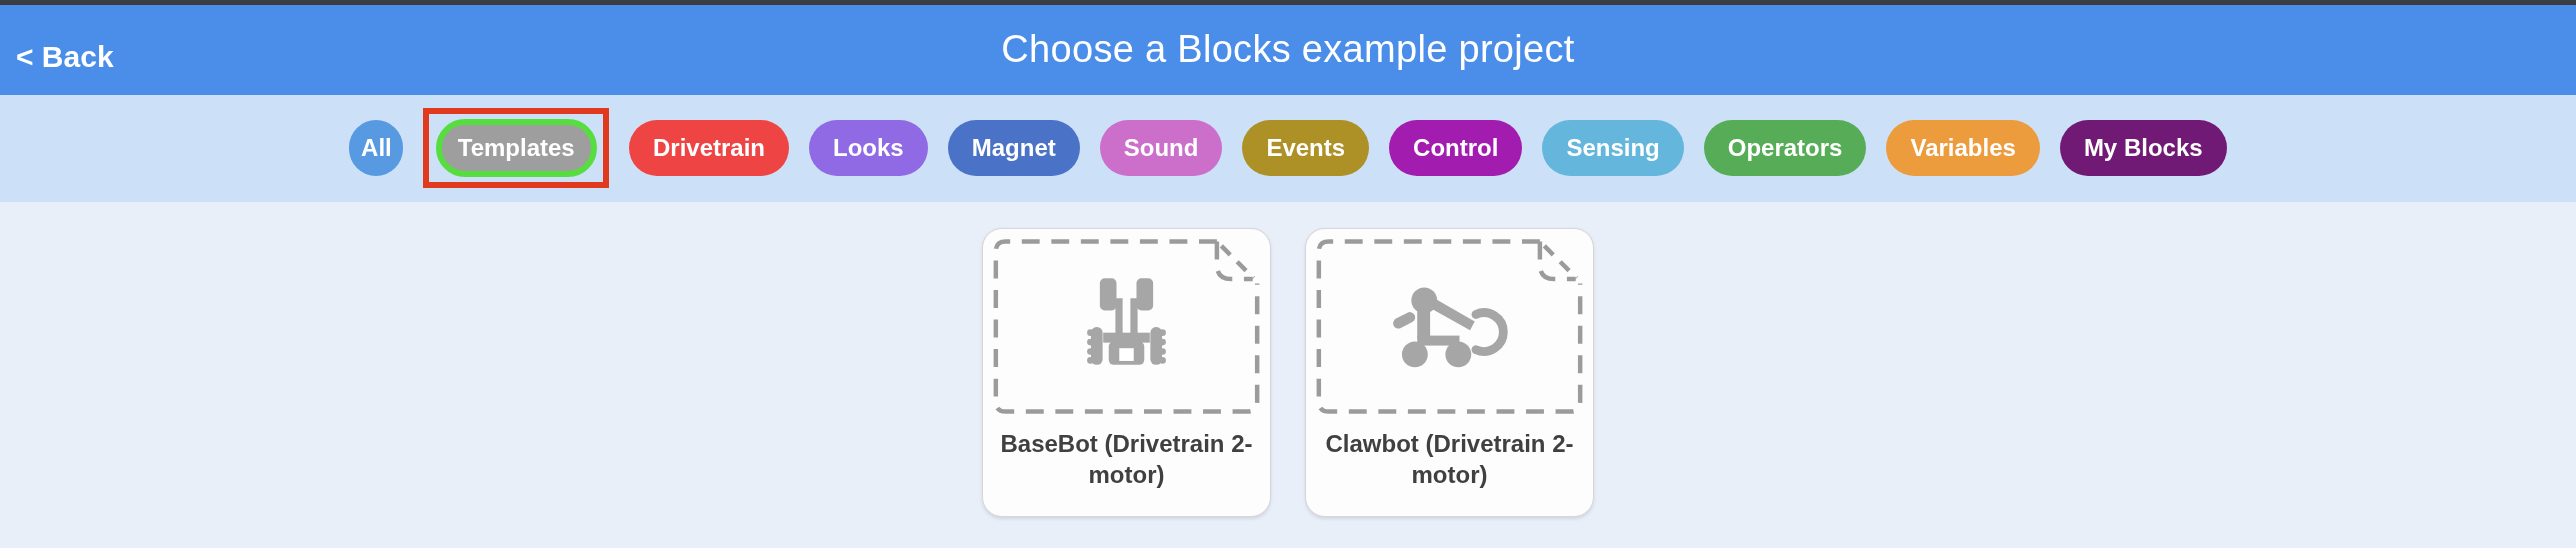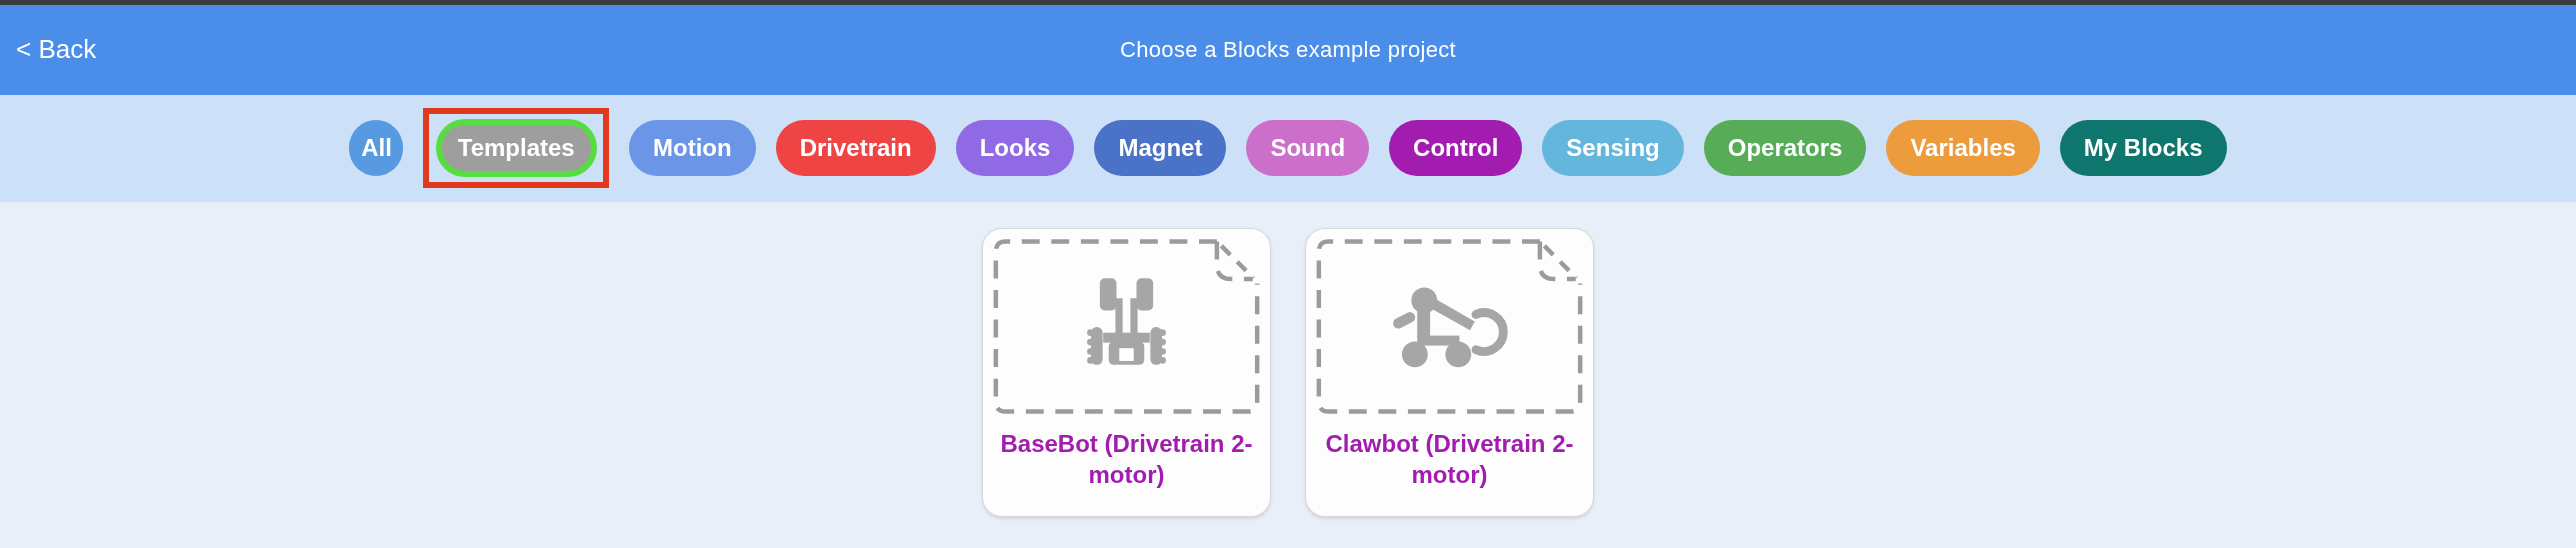--- a/index.html
+++ b/index.html
@@ -14,32 +14,33 @@
     background: #3a3e43;
   }
   .header {
     position: relative;
     width: 100%; height: 90px;
     background: #4a8ee9;
     display: flex; align-items: center;
   }
   .back-btn {
     position: absolute;
-    left: 16px; top: 0; height: 100%;
+    left: 16px; top: 7px; height: 100%;
     display: flex; align-items: center;
-    color: #ffffff; font-size: 26px;
+    color: #ffffff; font-size: 30px;
     cursor: pointer;
     background: none; border: none;
     font-family: "Liberation Sans", sans-serif;
+    font-weight: bold;
   }
   .header-title {
     width: 100%;
     text-align: center;
     color: #ffffff;
-    font-size: 22px;
+    font-size: 38px;
     font-weight: 400;
     letter-spacing: 0.3px;
   }
   .filter-bar {
     width: 100%; height: 107px;
     background: #cce1f7;
     display: flex;
     align-items: center;
     justify-content: center;
     gap: 20px;
@@ -104,50 +105,50 @@
     position: absolute; inset: 0;
     display: flex; align-items: center; justify-content: center;
   }
   .card-title {
     margin-top: 12.6px;
     width: 269px;
     text-align: center;
     font-size: 24px;
     font-weight: 700;
     line-height: 1.3;
-    color: #a21caf;
+    color: #404040;
   }
 </style>
 </head>
 <body>
 
 <div class="top-strip"></div>
 
 <div class="header">
   <button class="back-btn">&lt; Back</button>
   <div class="header-title">Choose a Blocks example project</div>
 </div>
 
 <div class="filter-bar">
   <button class="pill pill--all" style="background-color: rgb(87, 154, 226);">All</button>
 
   <span class="hl-box" style="border-color: rgb(224, 57, 29);">
     <button class="pill pill--selected" style="background-color: rgb(158, 158, 158); border-color: rgb(87, 221, 64);">Templates</button>
   </span>
 
-  <button class="pill" style="background-color: rgb(107, 149, 230);">Motion</button>
   <button class="pill" style="background-color: #ef4444;">Drivetrain</button>
   <button class="pill" style="background-color: rgb(143, 106, 228);">Looks</button>
   <button class="pill" style="background-color: rgb(74, 114, 198);">Magnet</button>
   <button class="pill" style="background-color: rgb(203, 111, 203);">Sound</button>
+  <button class="pill" style="background-color: rgb(173, 145, 38);">Events</button>
   <button class="pill" style="background-color: #a21caf;">Control</button>
   <button class="pill" style="background-color: rgb(100, 182, 220);">Sensing</button>
   <button class="pill" style="background-color: rgb(87, 173, 87);">Operators</button>
   <button class="pill" style="background-color: rgb(236, 156, 61); text-align: right;">Variables</button>
-  <button class="pill" style="background-color: #0f766e;">My Blocks</button>
+  <button class="pill" style="background-color: #701a75;">My Blocks</button>
 </div>
 
 <div class="main">
 
   <div class="card">
     <div class="frame">
       <svg class="frame-border" width="271" height="179" viewBox="0 0 302 200" fill="none">
         <path d="M 252 5 L 16 5 Q 5 5 5 16 L 5 184 Q 5 195 16 195 L 286 195 Q 297 195 297 184 L 297 52" stroke="#9b9b9b" stroke-width="5" stroke-dasharray="20 13" fill="none"></path>
         <path d="M 252 5 L 252 31 Q 252 47 268 47 L 292 47" stroke="#9b9b9b" stroke-width="5" stroke-dasharray="20 13" fill="none"></path>
         <path d="M 257 10 L 293 46" stroke="#9b9b9b" stroke-width="5" stroke-dasharray="14 11" fill="none"></path>

